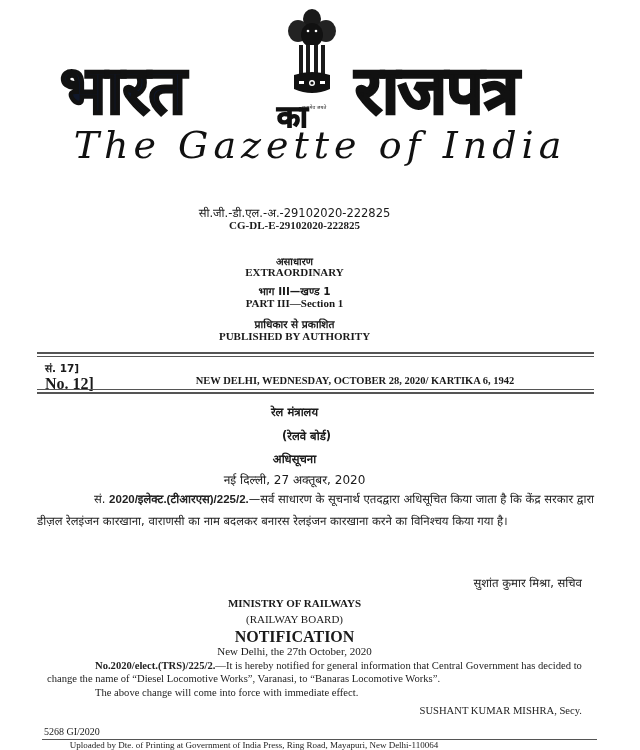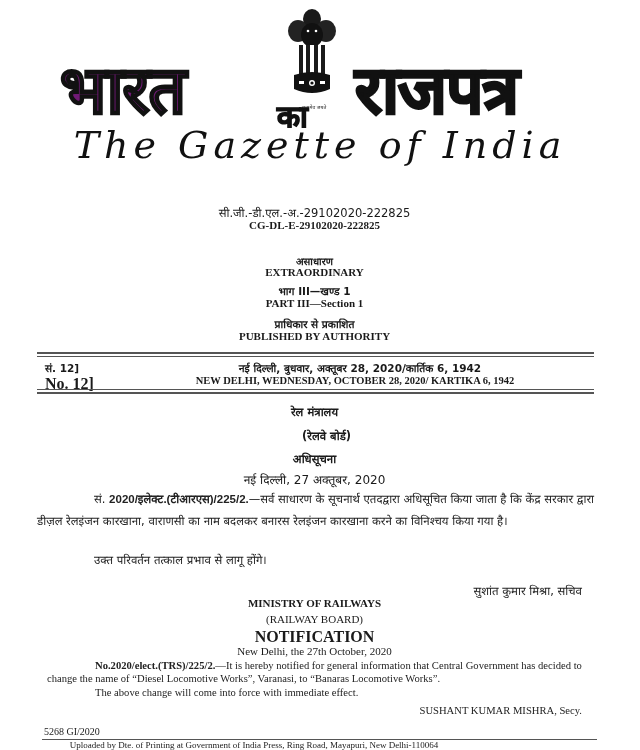--- a/index.html
+++ b/index.html
@@ -40,21 +40,21 @@
     }
     .mast-hindi-left {
       position: absolute;
       left: 60px;
       top: 58px;
       font-family: "DejaVu Sans", sans-serif;
       font-weight: 900;
       font-size: 66px;
       line-height: 1;
       letter-spacing: -1px;
-      color: #701a75;
+      color: #0f172a;
       -webkit-text-stroke: 2.4px #111;
     }
     .mast-hindi-ka {
       position: absolute;
       left: 277px;
       top: 102px;
       font-family: "DejaVu Sans", sans-serif;
       font-weight: 900;
       font-size: 30px;
       line-height: 1;
@@ -85,21 +85,20 @@
       letter-spacing: 5px;
       line-height: 1;
       color: #111;
     }
     
     .center {
       position: absolute;
       left: 0;
       width: 589px;
       text-align: center;
-      padding-left: 20px;
     }
     .hi {
       font-family: "DejaVu Sans", sans-serif;
     }
     .ref-hi { top: 205px; font-size: 11.5px; }
     .ref-en { top: 219px; font-size: 11px; font-weight: bold; }
     .extra-hi { top: 254px; font-size: 10px; font-weight: bold; }
     .extra-en { top: 266px; font-size: 11px; font-weight: bold; }
     .part-hi { top: 284px; font-size: 10.5px; font-weight: bold; }
     .part-en { top: 297px; font-size: 11px; font-weight: bold; }
@@ -175,21 +174,20 @@
       font-size: 11.5px;
       color: #222;
     }
     .sign-hi {
       position: absolute;
       right: 58px;
       top: 575px;
       font-family: "DejaVu Sans", sans-serif;
       font-size: 11.5px;
       color: #222;
-      margin-top: 8px;
     }
 
     
     .min-en { top: 597px; font-size: 11px; font-weight: bold; }
     .board-en { top: 613px; font-size: 11px; }
     .notif-en { top: 628px; font-size: 16px; font-weight: bold; }
     .place-en { top: 645px; font-size: 11px; }
 
     .para-en {
       position: absolute;
@@ -285,34 +283,32 @@
 
   <div class="center hi extra-hi">असाधारण</div>
   <div class="center extra-en">EXTRAORDINARY</div>
   <div class="center hi part-hi">भाग III—खण्ड  1</div>
   <div class="center part-en">PART III—Section 1</div>
   <div class="center hi auth-hi">प्राधिकार से प्रकाशित</div>
   <div class="center auth-en">PUBLISHED BY AUTHORITY</div>
 
   <div class="rule rule-top1"></div>
   <div class="rule rule-top2"></div>
-  <div class="issue-no-hi hi">सं.   12]</div>
-  <div class="date-hi hi">नई दिल्ली, बुधवार, अक्तूबर  28, 2020/कार्तिक  6, 1942</div>
+  <div class="issue-no-hi hi">सं.   17]</div>
   <div class="issue-no-en">No. 12]</div>
   <div class="date-en">NEW DELHI, WEDNESDAY, OCTOBER 28, 2020/ KARTIKA 6, 1942</div>
   <div class="rule rule-bot1"></div>
   <div class="rule rule-bot2"></div>
 
   <div class="center hi min-hi">रेल मंत्रालय</div>
   <div class="center hi board-hi">(रेलवे बोर्ड)</div>
   <div class="center hi notif-hi">अधिसूचना</div>
   <div class="center hi place-hi">नई दिल्ली, 27 अक्तूबर, 2020</div>
 
   <div class="para para-hi-1"><span>सं. </span><span class="num">2020/इलेक्ट.(टीआरएस)/225/2.</span><span>—सर्व साधारण के सूचनार्थ एतदद्वारा अधिसूचित किया जाता है कि केंद्र सरकार द्वारा डीज़ल रेलइंजन कारखाना, वाराणसी का नाम बदलकर बनारस रेलइंजन कारखाना करने का विनिश्चय किया गया है।</span></div>
-  <div class="para-hi-2">उक्त परिवर्तन तत्काल प्रभाव से लागू होंगे।</div>
   <div class="sign-hi">सुशांत कुमार मिश्रा, सचिव</div>
 
   <div class="center min-en">MINISTRY OF RAILWAYS</div>
   <div class="center board-en">(RAILWAY BOARD)</div>
   <div class="center notif-en">NOTIFICATION</div>
   <div class="center place-en">New Delhi, the 27th October, 2020</div>
 
   <div class="para-en"><span class="num">No.2020/elect.(TRS)/225/2.</span><span>—It is hereby notified for general information that Central Government has decided to change the name of “Diesel Locomotive Works”, Varanasi, to “Banaras Locomotive Works”.</span></div>
   <div class="para-en-2">The above change will come into force with immediate effect.</div>
   <div class="sign-en">SUSHANT KUMAR MISHRA, Secy.</div>

